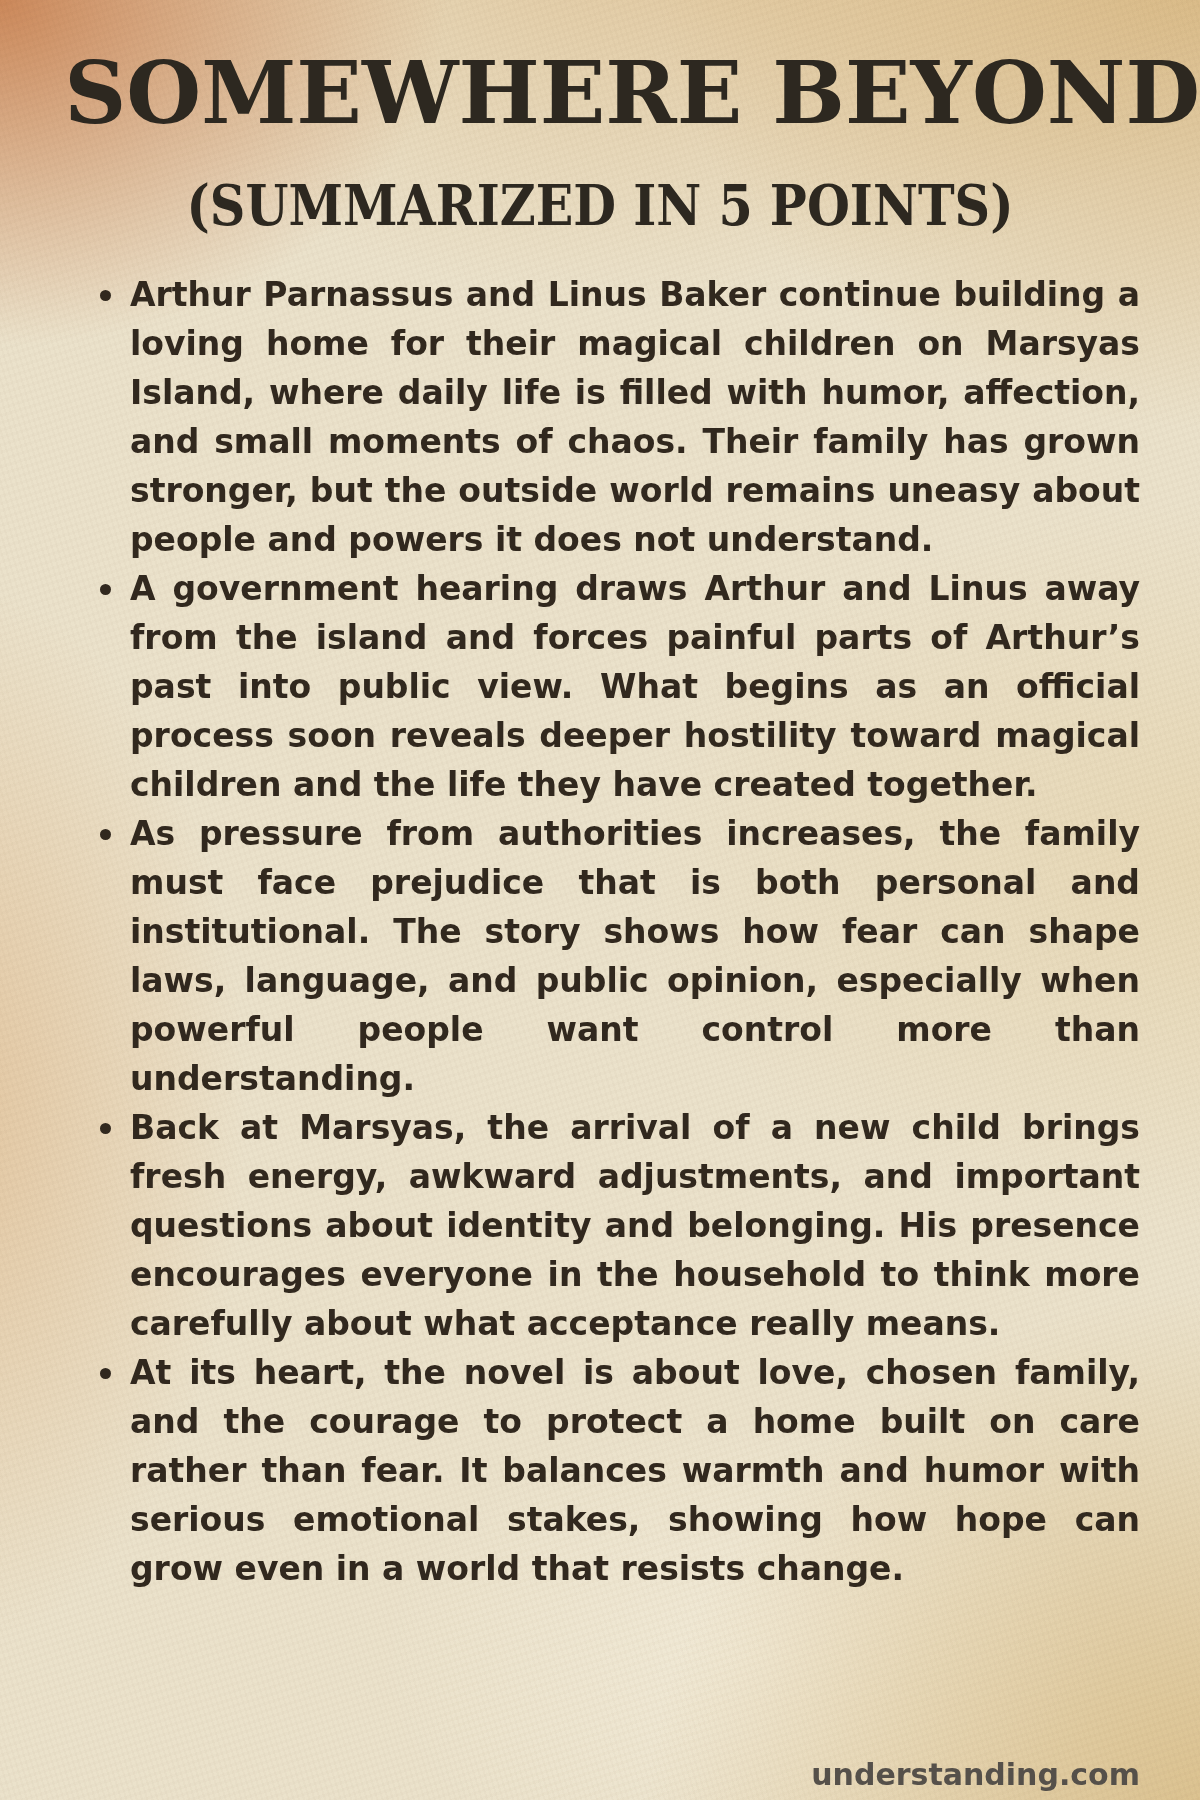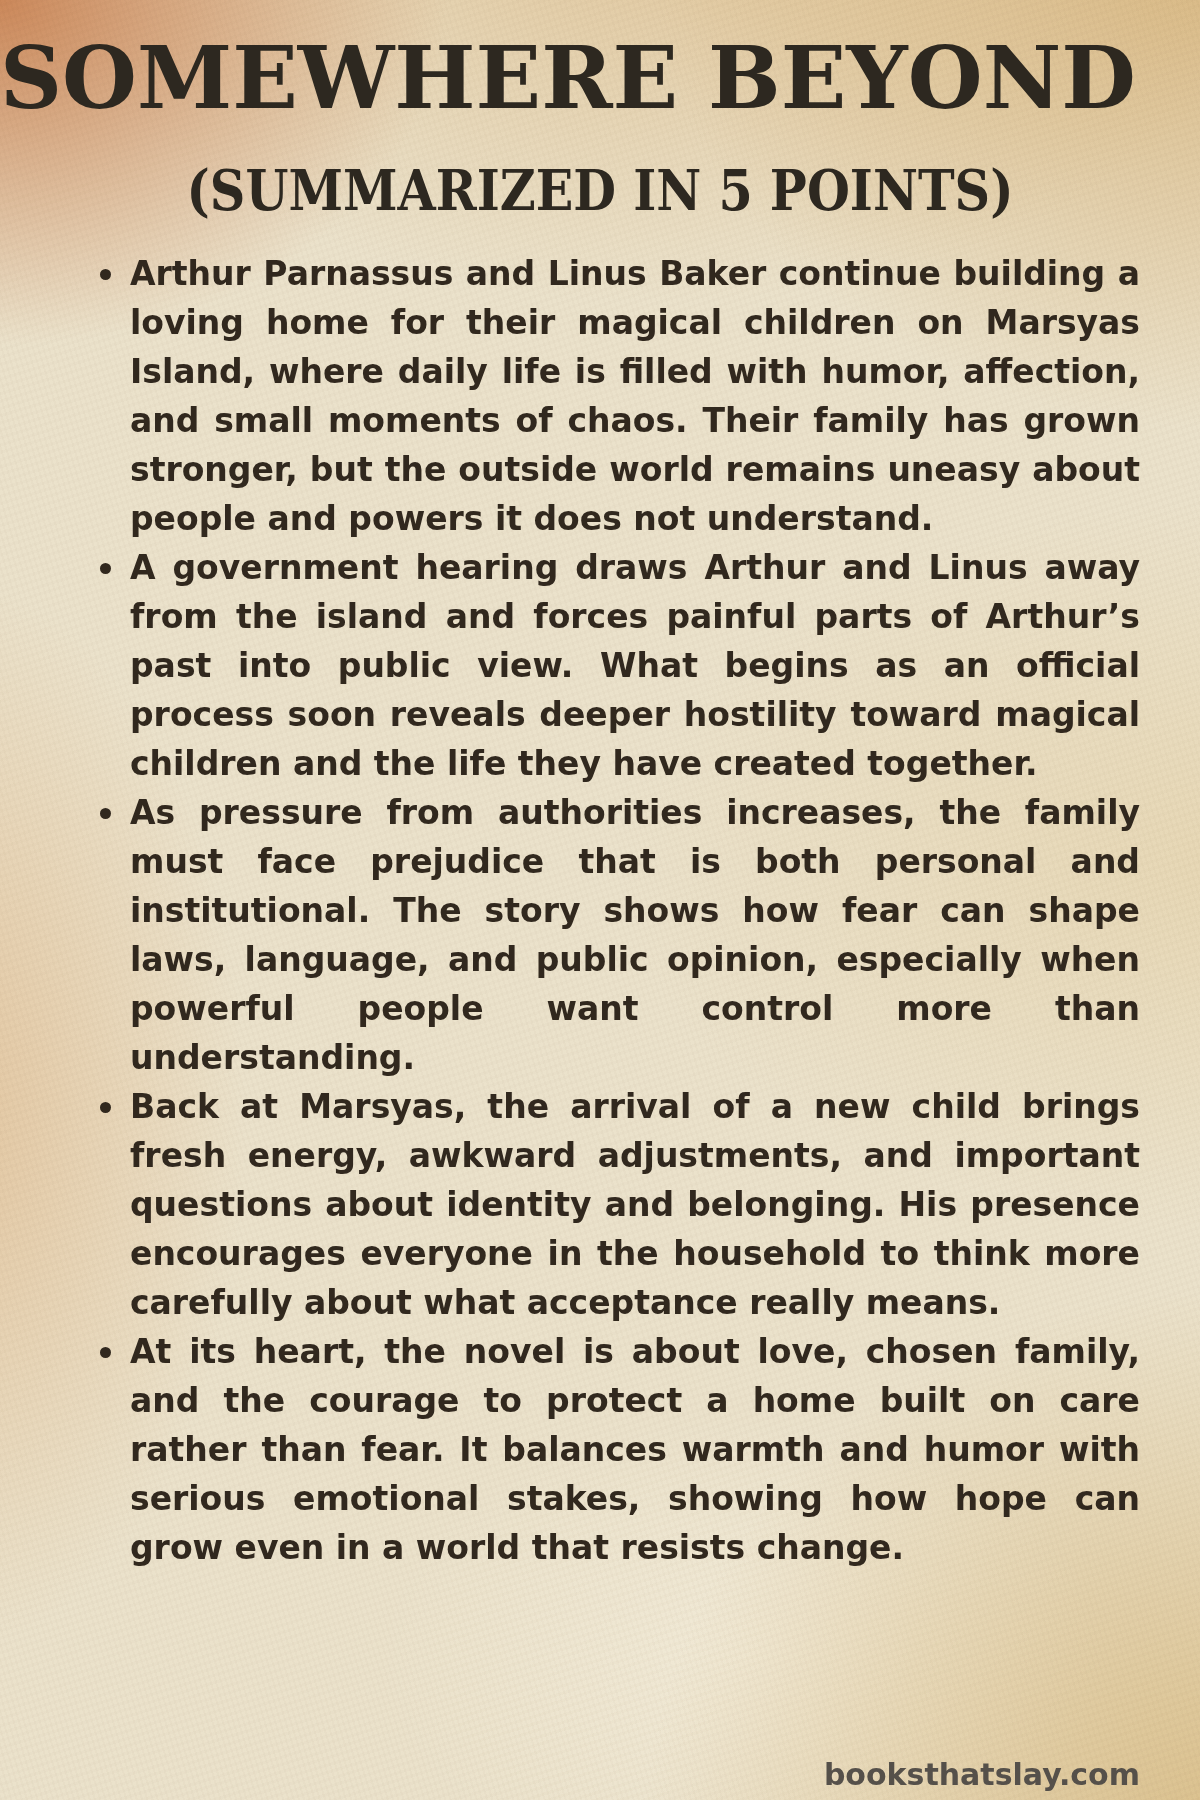--- a/index.html
+++ b/index.html
@@ -35,42 +35,42 @@
       mix-blend-mode: multiply;
     }
     .poster {
       position: relative;
       width: 100%;
       height: 100%;
       z-index: 1;
     }
     h1.title {
       margin: 0;
-      padding-top: 25px;
-      text-align: left;
+      padding-top: 40px;
+      text-align: right;
       font-family: "DejaVu Serif", serif;
       font-weight: 700;
       font-size: 86px;
       line-height: 106px;
       letter-spacing: 0px;
       color: var(--title-text, #2d2820);
     }
     h2.subtitle {
       margin: 24px 0 0 0;
       text-align: center;
       font-family: "DejaVu Serif", serif;
       font-weight: 700;
       font-size: 56px;
       line-height: 70px;
       color: var(--title-text, #2d2820);
       transform: scaleX(0.88);
       transform-origin: 50% 50%;
     }
     ul.points {
-      margin: 24px 60px 0 70px;
+      margin: 30px 60px 0 70px;
       padding: 0;
       list-style: none;
     }
     ul.points li {
       position: relative;
       padding-left: 60px;
       font-family: "DejaVu Sans", sans-serif;
       font-weight: 700;
       font-size: 33px;
       line-height: 49px;
@@ -109,16 +109,16 @@
 
   <ul class="points">
     <li>Arthur Parnassus and Linus Baker continue building a loving home for their magical children on Marsyas Island, where daily life is filled with humor, affection, and small moments of chaos. Their family has grown stronger, but the outside world remains uneasy about people and powers it does not understand.</li>
     <li>A government hearing draws Arthur and Linus away from the island and forces painful parts of Arthur’s past into public view. What begins as an official process soon reveals deeper hostility toward magical children and the life they have created together.</li>
     <li>As pressure from authorities increases, the family must face prejudice that is both personal and institutional. The story shows how fear can shape laws, language, and public opinion, especially when powerful people want control more than understanding.</li>
     <li>Back at Marsyas, the arrival of a new child brings fresh energy, awkward adjustments, and important questions about identity and belonging. His presence encourages everyone in the household to think more carefully about what acceptance really means.</li>
     <li>At its heart, the novel is about love, chosen family, and the courage to protect a home built on care rather than fear. It balances warmth and humor with serious emotional stakes, showing how hope can grow even in a world that resists change.</li>
   </ul>
 
   <footer>
-    <div class="watermark">booksthatslay.com</div>
+    <div class="watermark">understanding.com</div>
   </footer>
 
 </main>
 
 </body></html>

